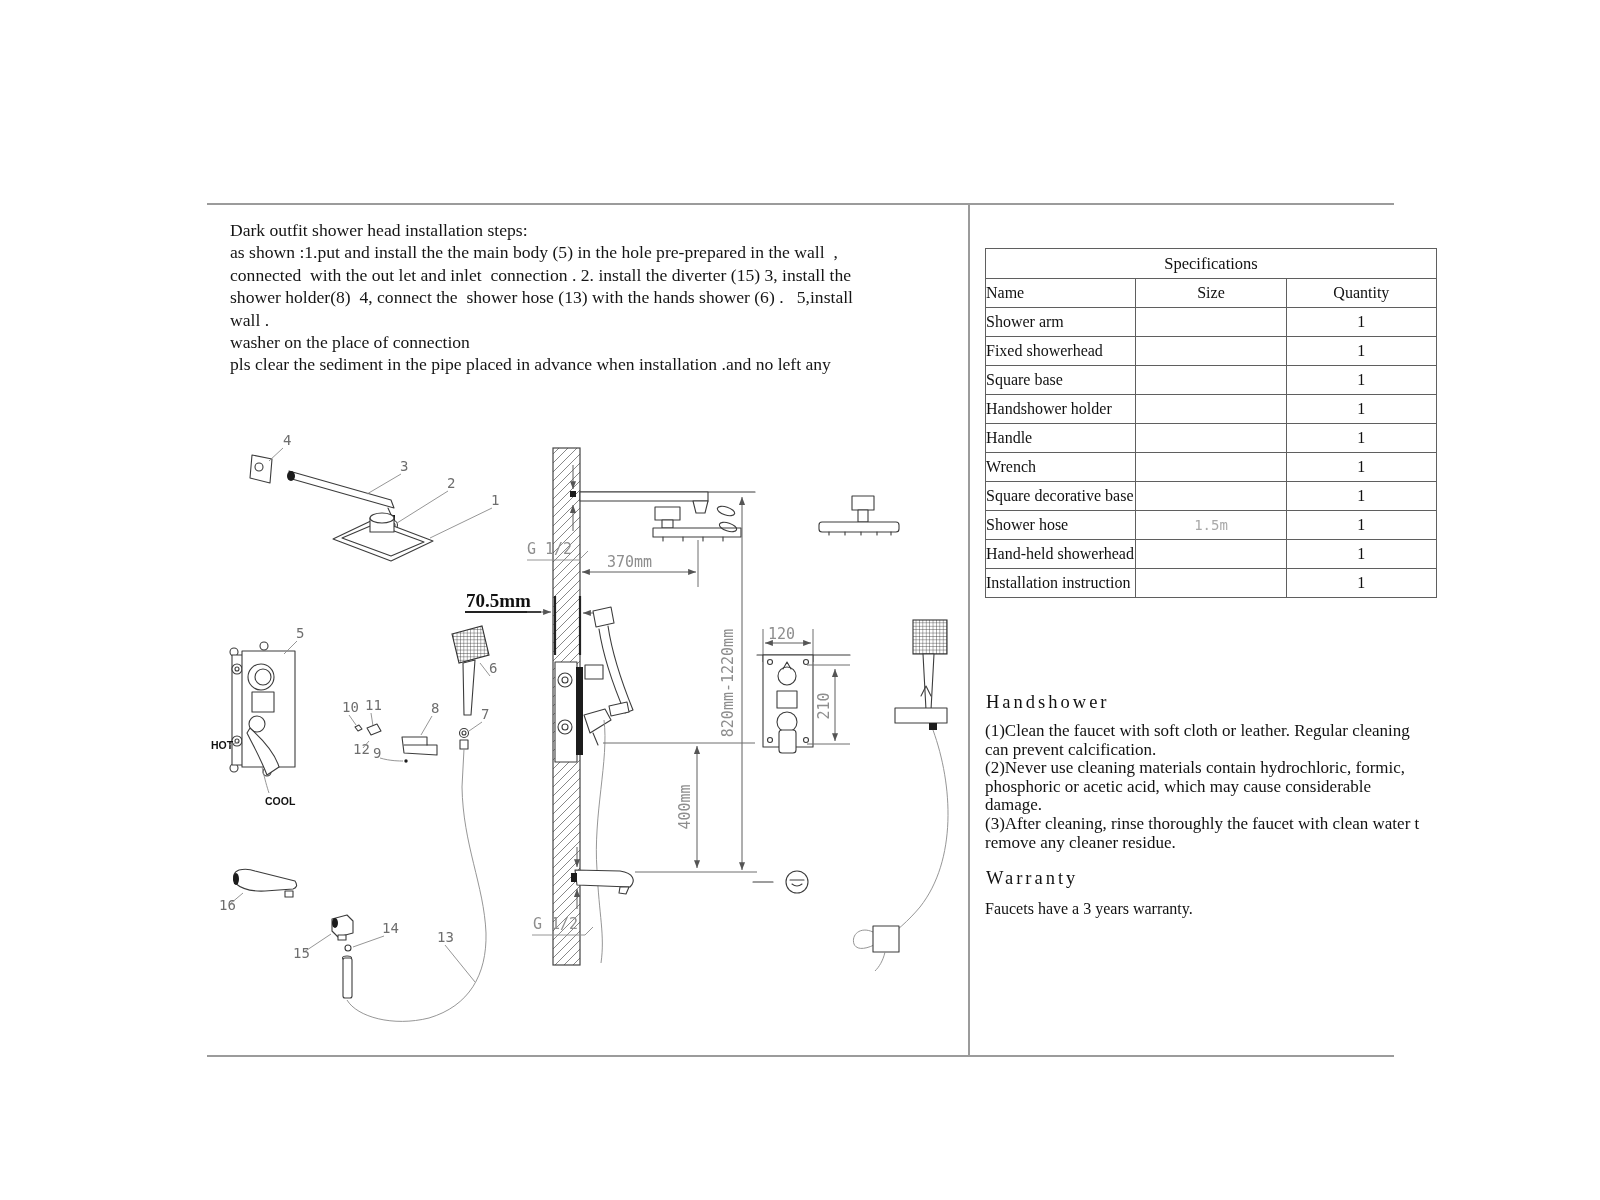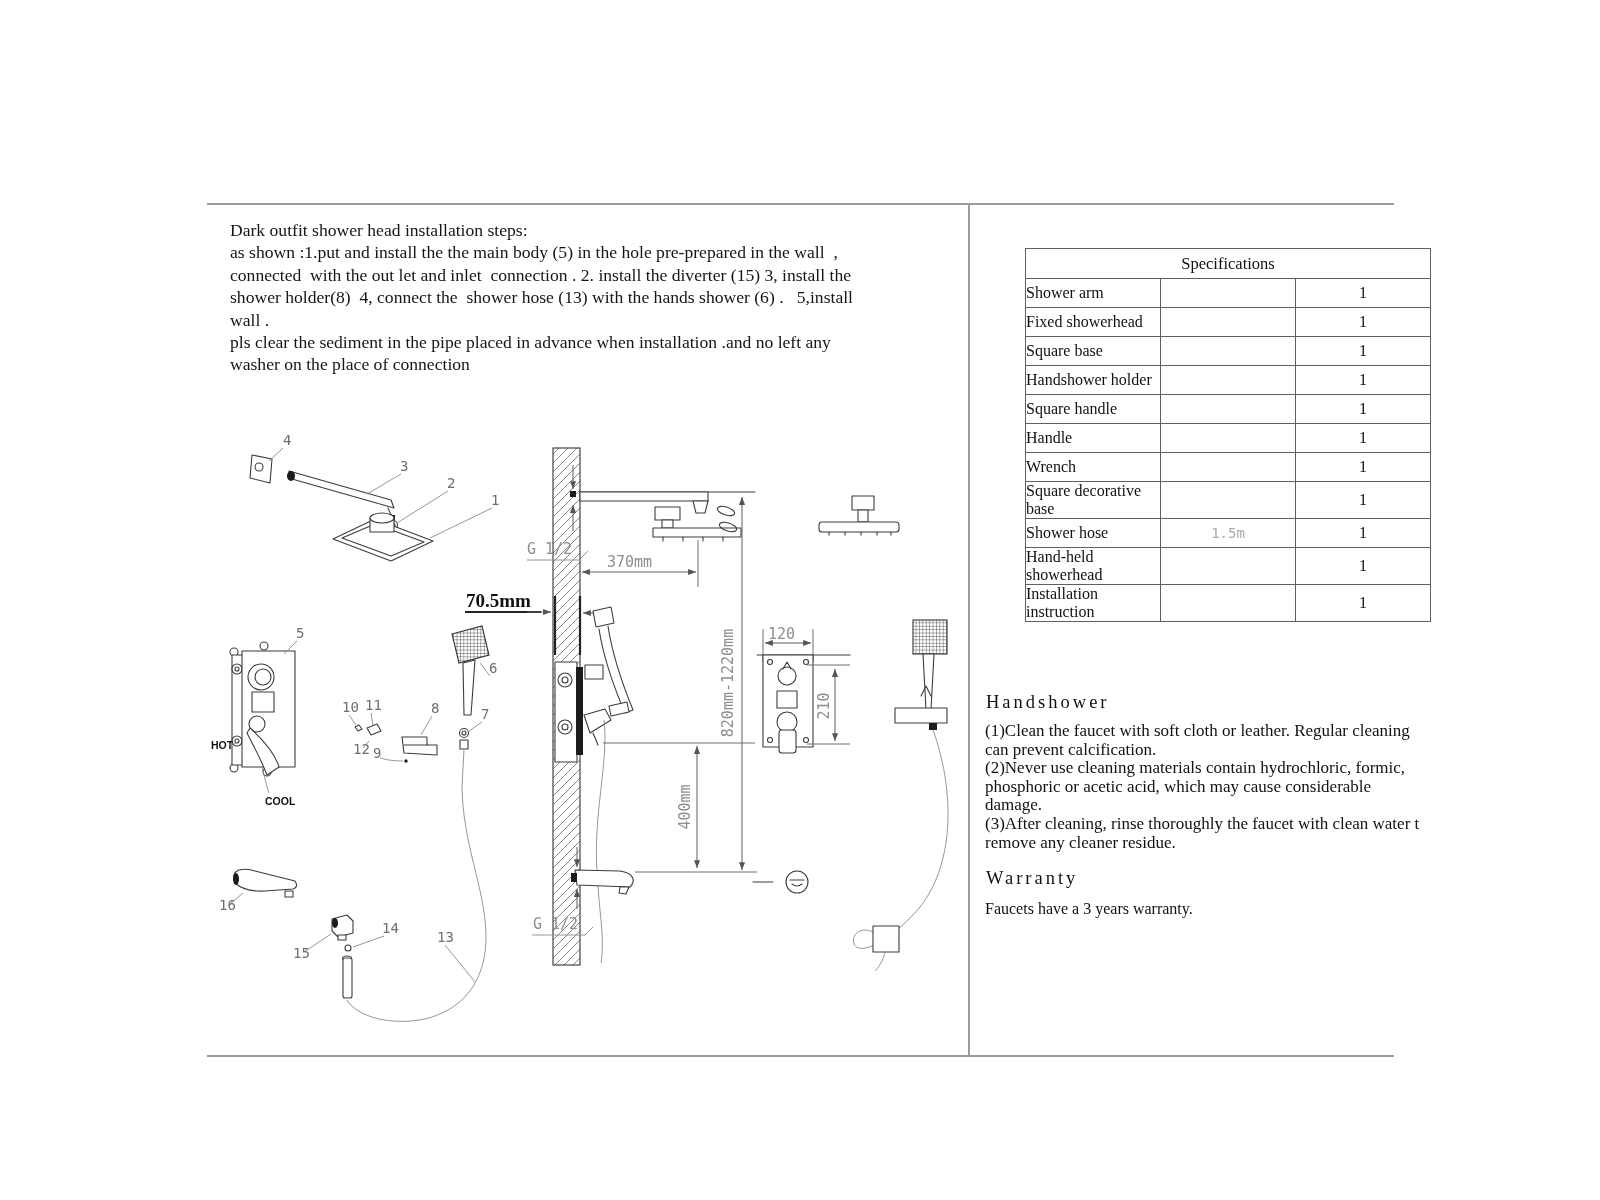--- a/index.html
+++ b/index.html
@@ -7,21 +7,21 @@
           font-family:"Liberation Serif",serif;color:#151515;border-radius:23px;}
   .rule{position:absolute;background:#9b9b9b;}
   .rule-top{left:207px;top:203px;width:1187px;height:2px;}
   .rule-bottom{left:207px;top:1055px;width:1187px;height:2px;}
   .divider{left:968px;top:203px;width:2px;height:854px;}
   
   .instructions{position:absolute;left:230px;top:219px;width:700px;font-size:17.6px;line-height:22.4px;}
   .instructions div{white-space:pre;}
   
   .specs{position:absolute;left:985px;top:248px;}
-  table.spec{border-collapse:collapse;width:406px;table-layout:fixed;font-size:16px;color:#111;margin-left:40px;}
+  table.spec{border-collapse:collapse;width:452px;table-layout:fixed;font-size:16px;color:#111;}
   table.spec td,table.spec th{border:1px solid #5f5f5f;font-weight:normal;height:28px;padding:0;}
   table.spec tr.title th{height:29px;text-align:center;font-size:16.5px;}
   td.cname,th.cname{width:173px;text-align:left;padding-left:9px;}
   td.csize,th.csize{width:113px;text-align:center;}
   td.cqty,th.cqty{width:117px;text-align:center;}
   td.csize{font-family:"DejaVu Sans Mono",monospace;color:#a9a9a9;font-size:14px;}
   
   .m-head{position:absolute;left:986px;top:692px;font-size:18.5px;letter-spacing:3px;color:#111;}
   .m-body{position:absolute;left:985px;top:722px;width:420px;font-size:17px;line-height:18.6px;color:#111;}
   .m-body div{white-space:pre;}
@@ -49,22 +49,22 @@
   <div class="rule rule-top"></div>
   <div class="rule rule-bottom"></div>
   <div class="rule divider"></div>
 
   <div class="instructions">
     <div>Dark outfit shower head installation steps:</div>
     <div>as shown :1.put and install the the main body (5) in the hole pre-prepared in the wall  ,</div>
     <div>connected  with the out let and inlet  connection . 2. install the diverter (15) 3, install the</div>
     <div>shower holder(8)  4, connect the  shower hose (13) with the hands shower (6) .   5,install</div>
     <div>wall .</div>
+    <div>washer on the place of connection</div>
     <div>pls clear the sediment in the pipe placed in advance when installation .and no left any</div>
-    <div>washer on the place of connection</div>
   </div>
 
   <svg class="diagram" width="745" height="641" viewBox="0 0 745 641" xmlns="http://www.w3.org/2000/svg">
     <defs>
       <pattern id="hatch" width="9" height="9" patternUnits="userSpaceOnUse">
         <rect width="9" height="9" fill="#ffffff"></rect>
         <path d="M-1,10 L10,-1 M-1,19 L19,-1" stroke="#7a7a7a" stroke-width="0.9"></path>
       </pattern>
       <pattern id="grid" width="3.4" height="3.4" patternUnits="userSpaceOnUse">
         <rect width="3.4" height="3.4" fill="#ffffff"></rect>
@@ -322,41 +322,41 @@
     </g>
   </svg>
 
   <div class="specs">
     <table class="spec">
       <tbody>
         <tr class="title">
           <th colspan="3">Specifications</th>
         </tr>
         <tr>
+          <th class="cname">Name</th>
+          <th class="csize" style="color:#111;font-family:'Liberation Serif',serif;font-size:16px;">Size</th>
+          <th class="cqty">Quantity</th>
+        </tr>
+        <tr>
             <td class="cname">Shower arm</td>
             <td class="csize"></td>
             <td class="cqty">1</td>
           </tr>
         <tr>
             <td class="cname">Fixed showerhead</td>
             <td class="csize"></td>
             <td class="cqty">1</td>
           </tr>
         <tr>
             <td class="cname">Square base</td>
             <td class="csize"></td>
             <td class="cqty">1</td>
           </tr>
         <tr>
             <td class="cname">Handshower holder</td>
-            <td class="csize"></td>
-            <td class="cqty">1</td>
-          </tr>
-        <tr>
-            <td class="cname">Square handle</td>
             <td class="csize"></td>
             <td class="cqty">1</td>
           </tr>
         <tr>
             <td class="cname">Handle</td>
             <td class="csize"></td>
             <td class="cqty">1</td>
           </tr>
         <tr>
             <td class="cname">Wrench</td>

